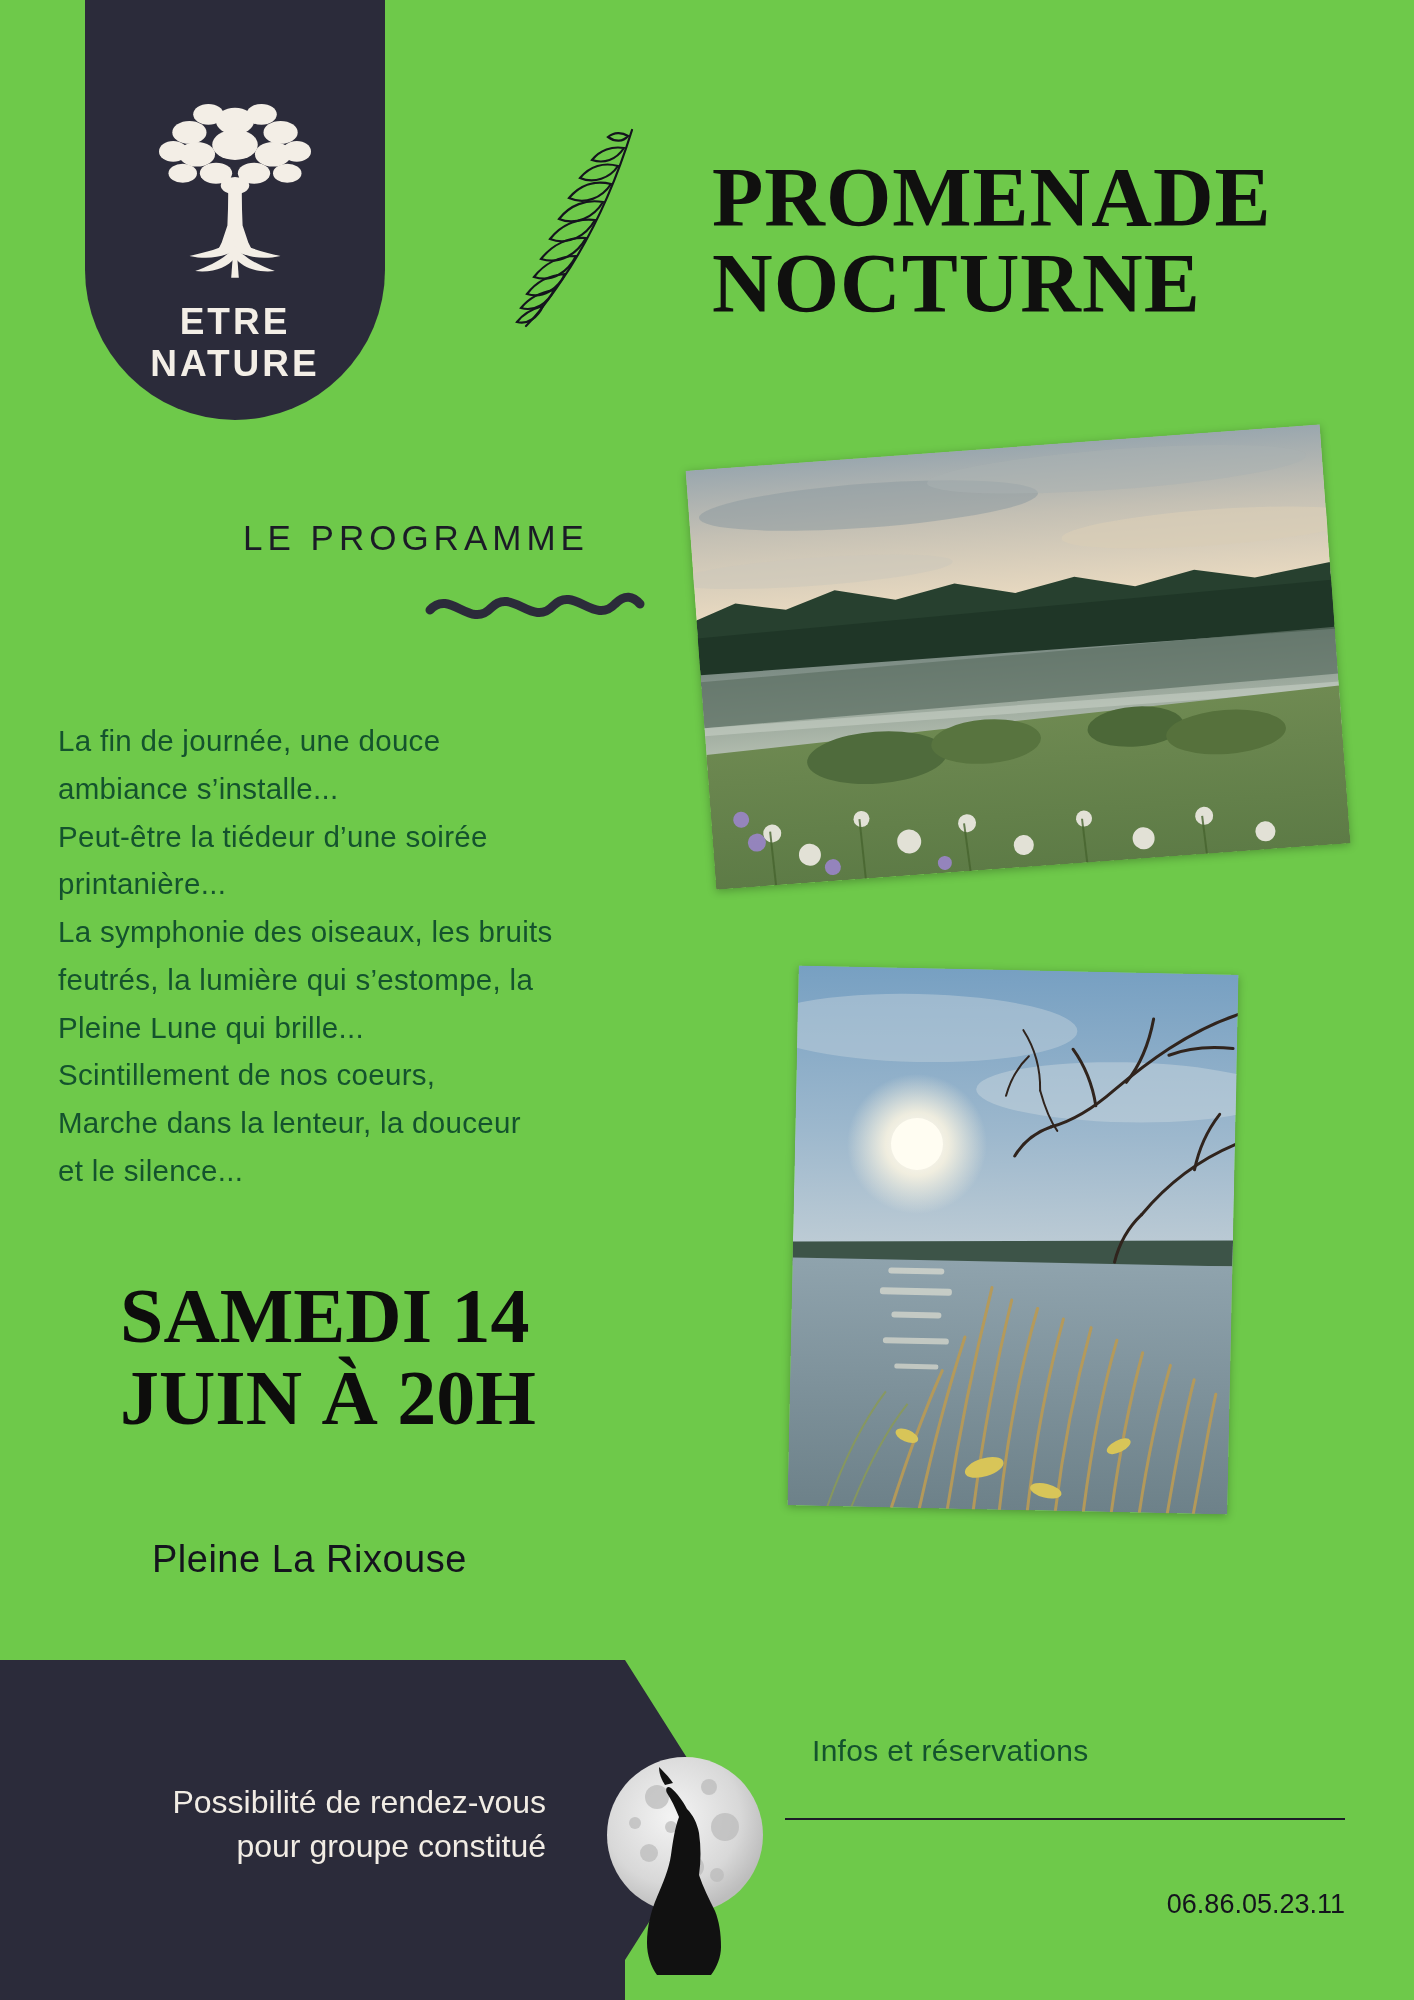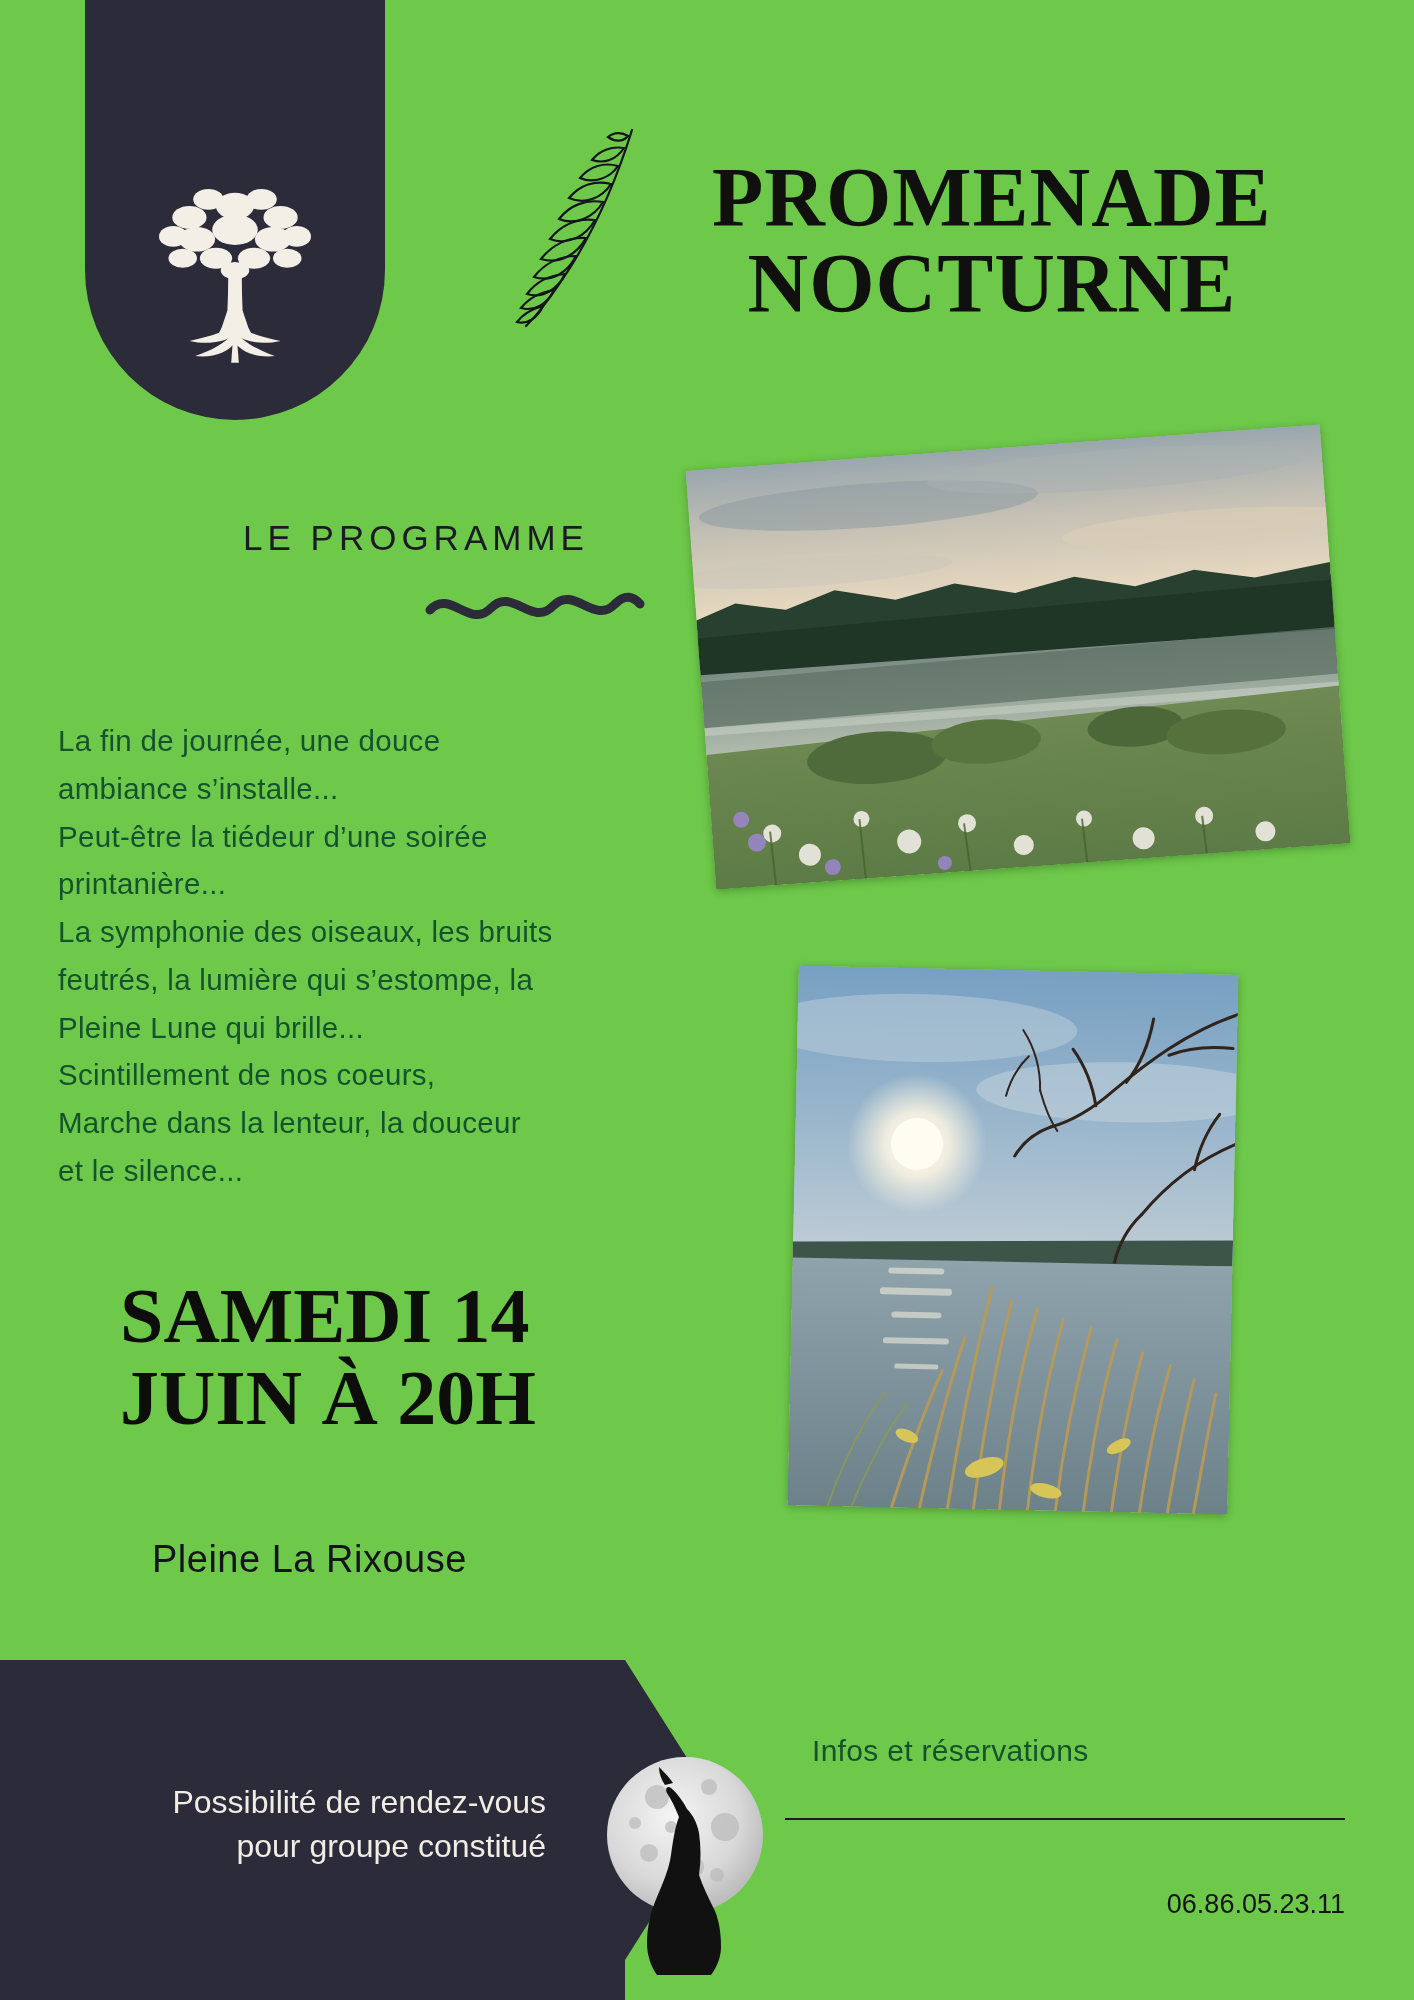--- a/index.html
+++ b/index.html
@@ -59,21 +59,20 @@
     position: absolute;
     left: 712px;
     top: 155px;
     font-family: "Liberation Serif", serif;
     font-weight: bold;
     font-size: 84px;
     line-height: 1.02;
     letter-spacing: 1px;
     color: #10100f;
     white-space: pre-line;
-    text-align: center;
   }
 
   
   .programme-heading {
     position: absolute;
     left: 243px;
     top: 518px;
     font-size: 35px;
     font-weight: normal;
     letter-spacing: 5px;
@@ -229,20 +228,24 @@
       <path d="M106 95 L108 150 L114 168 L120 180 L106 176 L103 150 L100 120 Z"></path>
       <rect x="93" y="100" width="14" height="70"></rect>
 
       <path d="M100 165 C84 175 70 178 52 182 C70 186 86 184 100 176 Z"></path>
       <path d="M100 165 C116 175 130 178 148 182 C130 186 114 184 100 176 Z"></path>
       <path d="M100 172 C88 186 74 192 58 198 C78 200 92 194 100 184 Z"></path>
       <path d="M100 172 C112 186 126 192 142 198 C122 200 108 194 100 184 Z"></path>
       <path d="M98 178 L96 205 L104 205 L102 178 Z"></path>
     </g>
   </svg>
+  <div class="logo-text">
+    <div>ETRE</div>
+    <div>NATURE</div>
+  </div>
 </div>
 
 <svg class="fern" viewBox="0 0 160 220">
   <g stroke="#14141d" stroke-width="2.2" fill="none" stroke-linecap="round">
     <path d="M132 10 C118 55 96 110 62 160 C48 181 36 196 26 206"></path>
     <path d="M124 28 C112 26 100 30 92 40 C104 44 116 40 124 28Z"></path>
     <path d="M118 46 C104 42 90 46 80 58 C94 64 110 58 118 46Z"></path>
     <path d="M111 64 C95 60 80 65 69 78 C85 85 102 78 111 64Z"></path>
     <path d="M103 82 C86 79 70 85 59 99 C76 106 94 97 103 82Z"></path>
     <path d="M95 100 C77 98 61 105 50 119 C68 126 86 116 95 100Z"></path>

